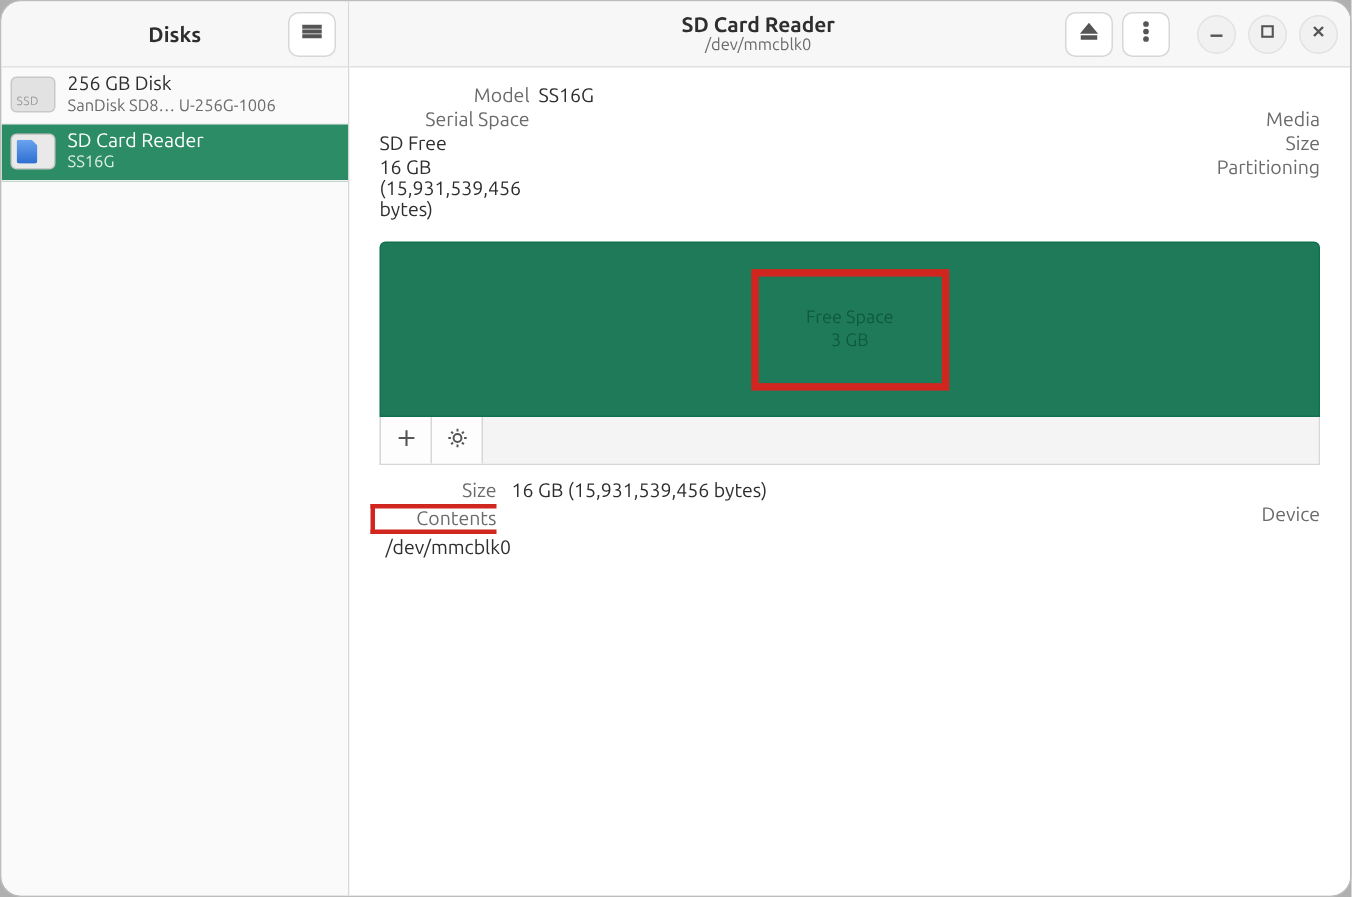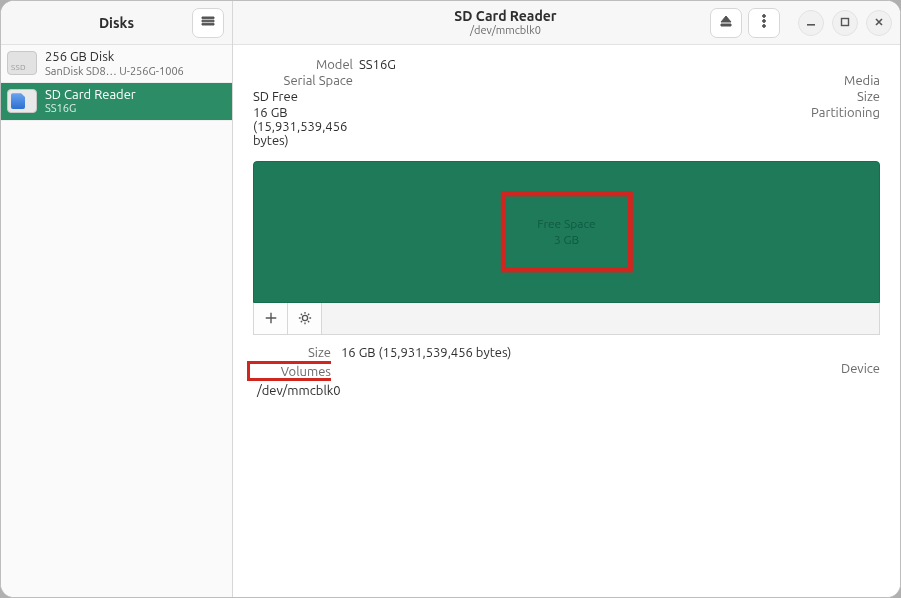--- a/index.html
+++ b/index.html
@@ -185,21 +185,21 @@
     font-size: 13px;
     margin-bottom: 14px;
   }
   .props .label { text-align: right; color: var(--muted); }
   .props .value { color: var(--fg); }
 
   .section-title { font-weight: 700; font-size: 14px; margin-bottom: 6px; }
 
   .volume-graph {
     width: 100%;
-    height: 142px;
+    height: 117px;
     background: var(--volume-green);
     border: 1px solid #13704f;
     border-radius: 4px 4px 0 0;
     position: relative;
   }
   .free-text-box {
     position: absolute;
     left: 50%; top: 50%;
     transform: translate(-50%, -50%);
     padding: 20px 32px;
@@ -374,20 +374,20 @@
                 </g>
               </svg>
           </span>
         </div>
         <div class="spacer"></div>
       </div>
 
       <div class="vol-props">
         <div class="label">Size</div>
         <div class="value">16 GB (15,931,539,456 bytes)</div>
-        <div class="label row-highlight" style="border-left:3px solid var(--highlight-red); border-top:3px solid var(--highlight-red); border-bottom:3px solid var(--highlight-red); margin-left:-6px; padding-left:3px;">Volumes</div>
+        <div class="label row-highlight" style="border-left:3px solid var(--highlight-red); border-top:3px solid var(--highlight-red); border-bottom:3px solid var(--highlight-red); margin-left:-6px; padding-left:3px;">Contents</div>
         <div class="label">Device</div>
         <div class="value">/dev/mmcblk0</div>
       </div>
 
     </div>
   </div>
 </div>
 
 </body></html>

